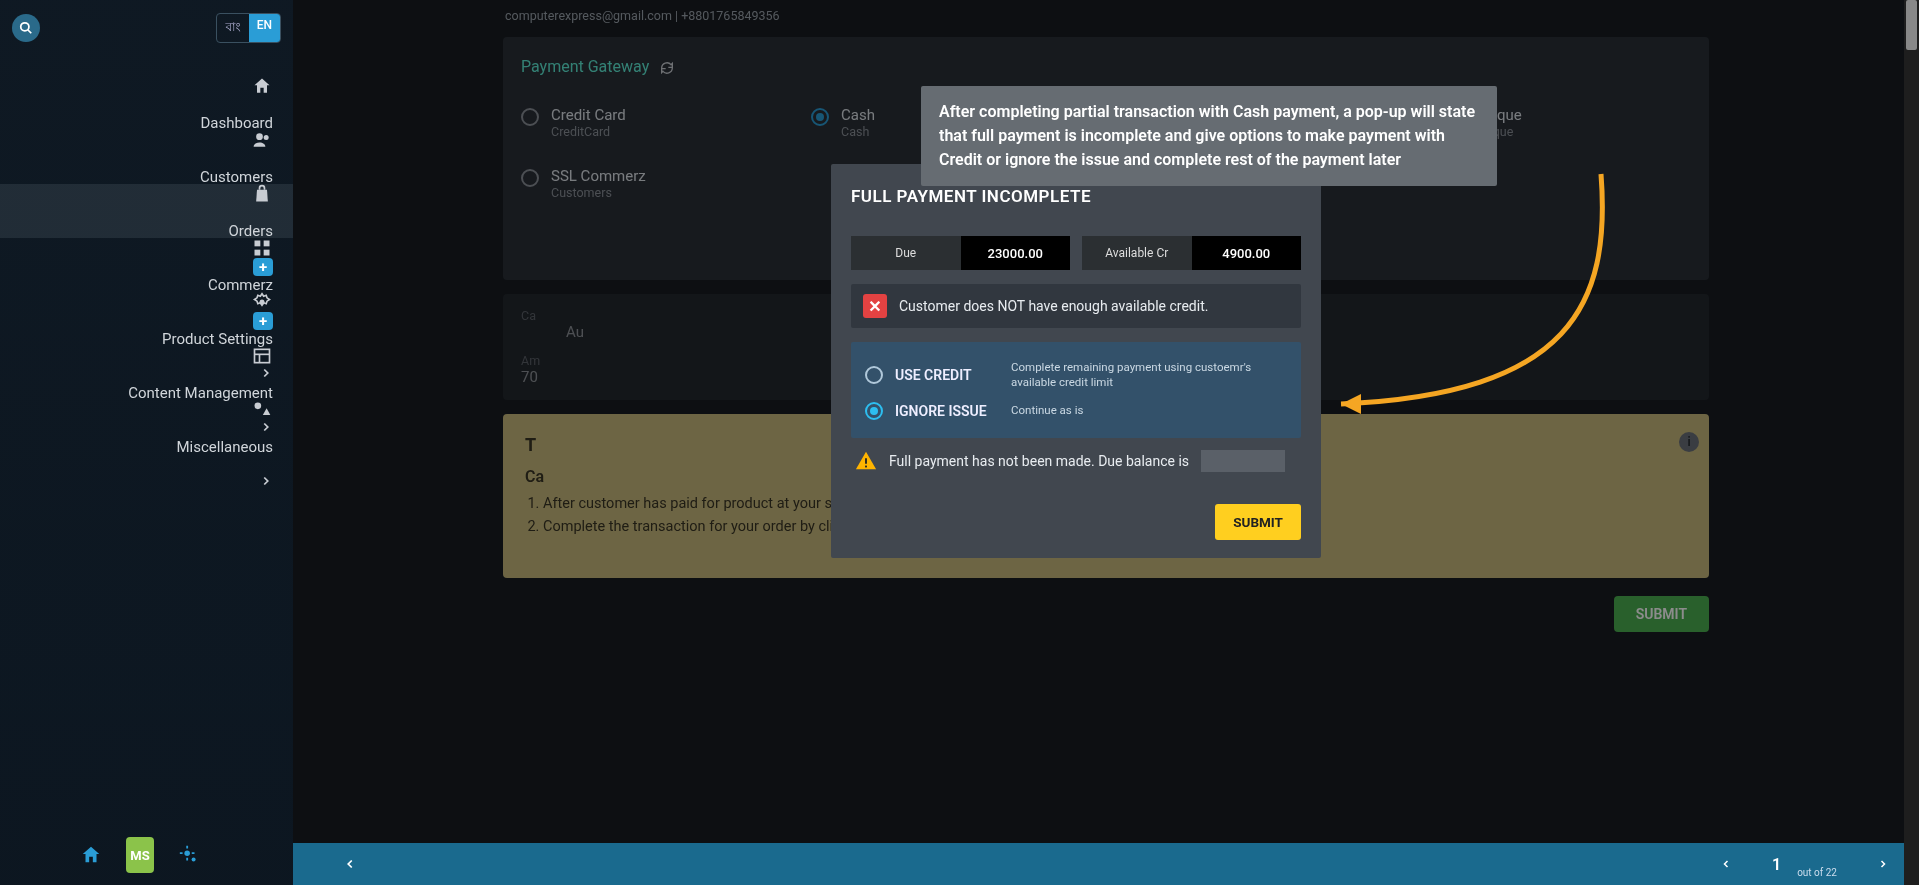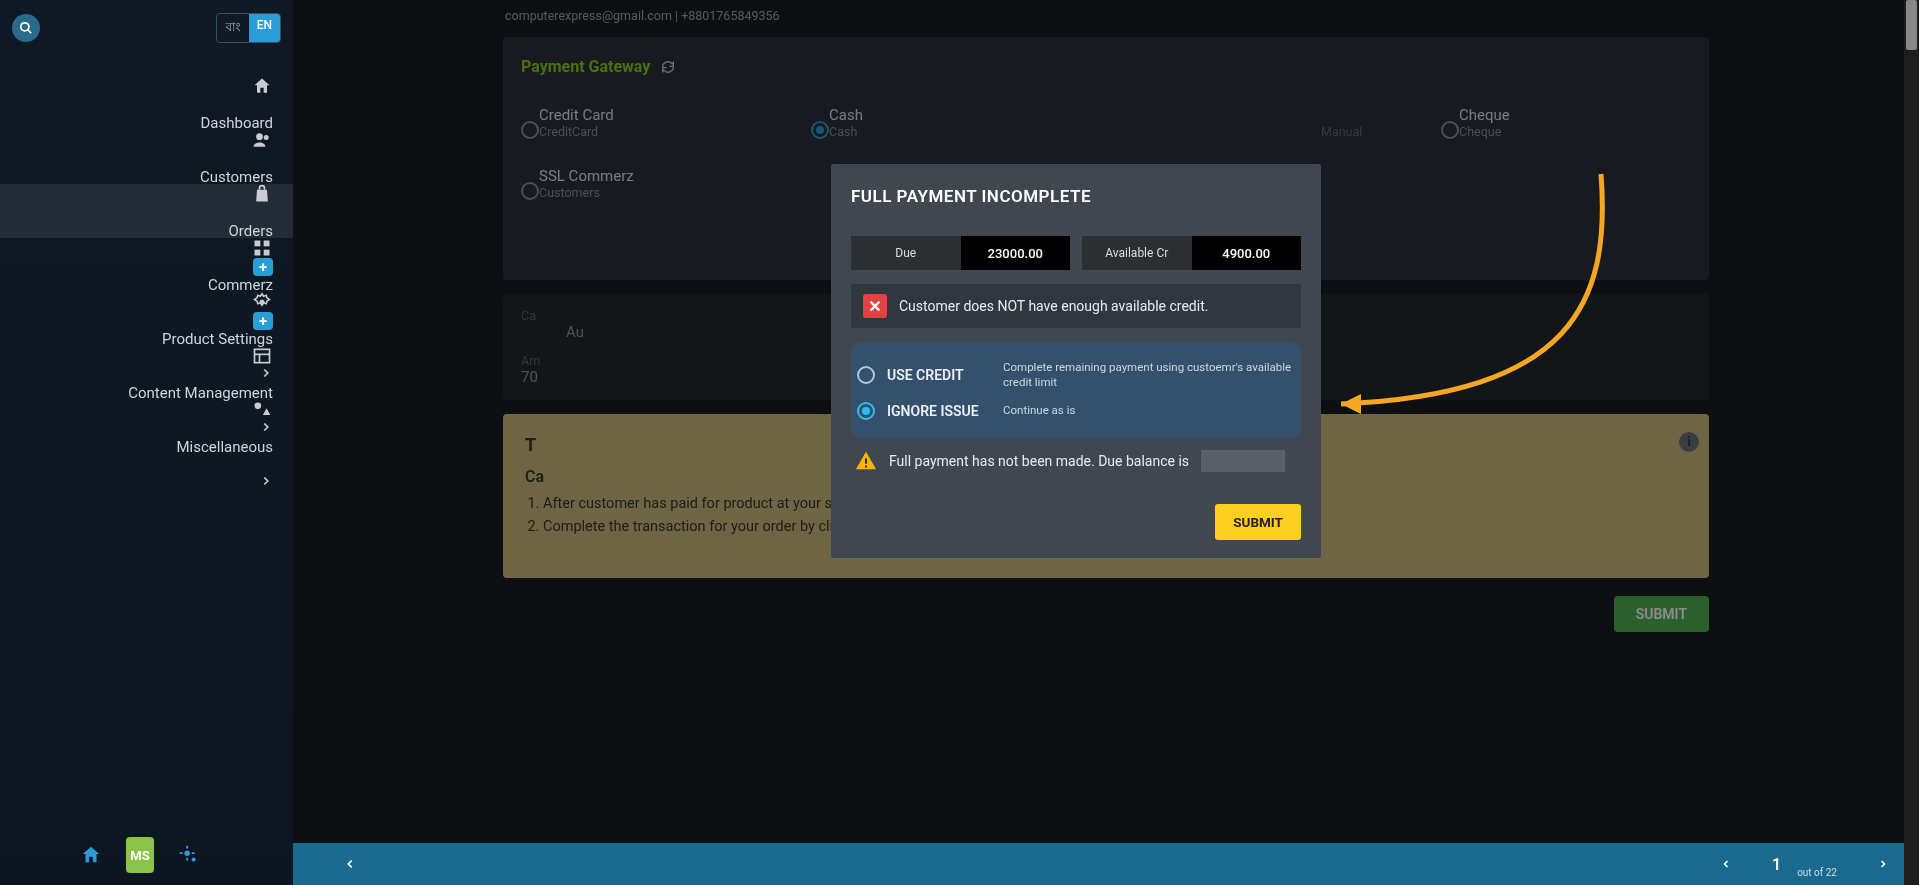--- a/index.html
+++ b/index.html
@@ -20,23 +20,23 @@
   .nav-item .badge-add{margin-left:auto;width:20px;height:20px;background:#2a9dd6;border-radius:4px;display:flex;align-items:center;justify-content:center;color:#fff;font-weight:bold;}
   .nav-item .chev{margin-left:auto;}
   .sidebar-bottom{position:absolute;bottom:0;left:0;right:0;height:60px;display:flex;align-items:center;gap:24px;padding-left:80px;}
   .ms-chip{width:28px;height:36px;background:#8bc34a;border-radius:4px;display:flex;align-items:center;justify-content:center;color:#fff;font-weight:bold;font-size:13px;}
   
   .main{flex:1;position:relative;background:#181c21;}
   .dim-overlay{position:absolute;inset:0;background:rgba(0,0,0,0.45);z-index:2;}
   .content{position:absolute;inset:0;padding:0 210px;z-index:1;color:#9aa2ab;}
   .top-info{font-size:12.5px;padding:8px 0 14px 2px;}
   .card{background:#2b3038;border-radius:4px;padding:20px 18px;margin-bottom:14px;}
-  .card-title{color:#84cc16;font-size:16px;display:flex;align-items:center;gap:10px;font-weight:bold;}
+  .card-title{color:#5eead4;font-size:16px;display:flex;align-items:flex-end;gap:10px;}
   .pay-grid{display:flex;flex-wrap:wrap;gap:28px 40px;margin-top:30px;}
-  .pay-opt{display:flex;align-items:flex-end;width:250px;}
+  .pay-opt{display:flex;gap:12px;align-items:flex-start;width:250px;}
   .radio{width:18px;height:18px;border:2px solid #8a9098;border-radius:50%;display:flex;align-items:center;justify-content:center;margin-top:2px;}
   .radio.checked{border-color:#2a9dd6;}
   .radio.checked::after{content:"";width:8px;height:8px;background:#2a9dd6;border-radius:50%;}
   .pay-label{color:#dbe0e6;font-size:15px;}
   .pay-sub{color:#8a9098;font-size:12.5px;}
   .trx-card{background:#c7b97c;color:#3a3526;border-radius:4px;padding:20px 22px;margin-bottom:18px;}
   .trx-card h3{font-size:18px;margin-bottom:12px;}
   .trx-card .sub{font-weight:600;margin-bottom:6px;}
   .trx-card ol{padding-left:18px;}
   .trx-card li{font-size:14.5px;line-height:1.6;}
@@ -45,21 +45,21 @@
   
   .modal{position:absolute;left:538px;top:164px;width:490px;background:#41474f;z-index:5;border-radius:2px;padding:22px 20px 18px;}
   .modal-title{color:#fff;font-size:17px;font-weight:600;letter-spacing:0.5px;}
   .val-row{display:flex;gap:12px;margin-top:30px;}
   .val-box{flex:1;display:flex;height:34px;}
   .val-label{flex:1;background:#2b2f32;color:#ddd;font-size:12px;display:flex;align-items:center;justify-content:center;}
   .val-num{flex:1;background:#000;color:#fff;font-size:13px;display:flex;align-items:center;justify-content:center;font-weight:500;}
   .alert{display:flex;align-items:center;gap:12px;background:#31373f;padding:10px 12px;margin-top:14px;border-radius:2px;}
   .alert-icon{width:24px;height:24px;background:#e34242;border-radius:3px;display:flex;align-items:center;justify-content:center;color:#fff;font-weight:bold;}
   .alert-text{color:#e8ecf0;font-size:14px;}
-  .option-block{background:#33516a;margin-top:14px;padding:12px 6px;border-radius:10px;}
+  .option-block{background:#33516a;margin-top:14px;padding:12px 14px;border-radius:2px;}
   .opt-row{display:flex;align-items:center;gap:12px;padding:6px 0;}
   .opt-label{color:#eef;font-size:14px;font-weight:600;white-space:nowrap;min-width:104px;}
   .opt-desc{color:#cad8e3;font-size:11.5px;line-height:1.3;}
   .radio2{width:18px;height:18px;border:2px solid #b0c8da;border-radius:50%;display:flex;align-items:center;justify-content:center;flex-shrink:0;}
   .radio2.checked{border-color:#2dbef0;}
   .radio2.checked::after{content:"";width:8px;height:8px;background:#2dbef0;border-radius:50%;}
   .warn{display:flex;align-items:center;gap:12px;padding:12px 4px;}
   .warn-icon{width:22px;height:22px;color:#ffb400;}
   .warn-text{color:#e8ecf0;font-size:14px;}
   .warn-input{width:84px;height:22px;background:#5a6068;border:none;}
@@ -313,20 +313,21 @@
             <rect x="11" y="17" width="2" height="2" fill="#222"></rect>
           </svg>
         <span class="warn-text">Full payment has not been made. Due balance is</span>
         <input class="warn-input" style="">
       </div>
       <div class="modal-footer">
         <button class="btn-modal-submit">SUBMIT</button>
       </div>
     </div>
 
+    <div class="callout">After completing partial transaction with Cash payment, a pop-up will state that full payment is incomplete and give options to make payment with Credit or ignore the issue and complete rest of the payment later</div>
     <svg class="arrow-svg" width="300" height="260">
       <path d="M280 10 C 290 140, 250 230, 20 240" fill="none" stroke="#f5a623" stroke-width="5"></path>
       <polygon points="20,240 40,230 40,250" fill="#f5a623"></polygon>
     </svg>
   </div>
 
   <div class="bottom-bar">
     <div class="bb-left">
       <svg width="14" height="14" viewBox="0 0 24 24" fill="none" stroke="#fff" stroke-width="3">
           <polyline points="15 6 9 12 15 18"></polyline>

